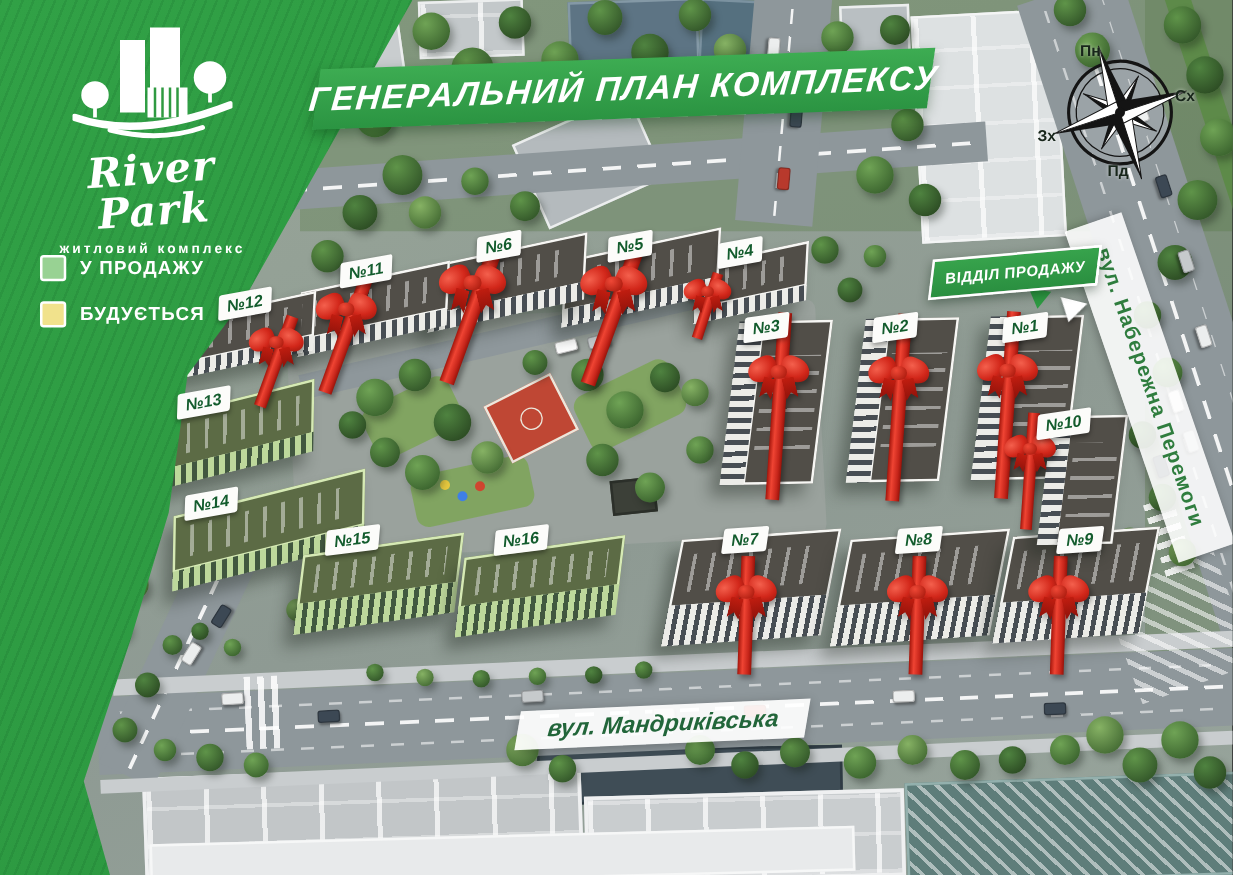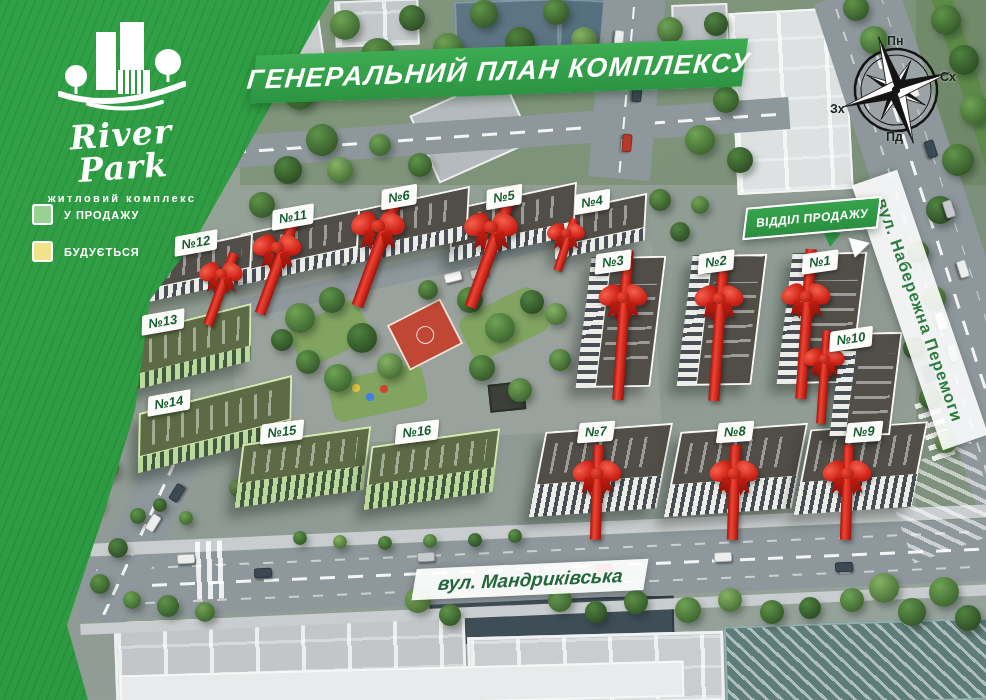--- a/index.html
+++ b/index.html
@@ -89,21 +89,21 @@
     clip-path:polygon(0 0,330px 0,195px 240px,150px 300px,135px 410px,105px 510px,67px 625px,88px 700px,0 700px);}
   
   .logo{position:absolute;left:22px;top:18px;width:200px;z-index:60;color:#fff;text-align:center;}
   .logo-name{font-family:"DejaVu Serif","Liberation Serif",serif;font-style:italic;font-weight:bold;
     font-size:33px;line-height:1;transform:rotate(-4deg);letter-spacing:1px;}
   .logo-tag{margin-top:8px;font-size:11px;font-weight:bold;letter-spacing:2.4px;}
   
   .legend{position:absolute;left:32px;top:204px;z-index:60;color:#fff;}
   .legend-row{display:flex;align-items:center;margin-bottom:16px;}
   .sw{width:17px;height:17px;border:2px solid #fff;border-radius:3px;margin-right:11px;}
-  .legend .lbl{font-size:11px;font-weight:bold;letter-spacing:1px;}
+  .legend .lbl{font-size:15px;font-weight:bold;letter-spacing:1px;}
   
   .banner{position:absolute;left:253px;top:47px;width:492px;height:48px;z-index:70;
     background:linear-gradient(180deg,#3dac52,#2b9442);transform:rotate(-2deg) skewX(-10deg);
     box-shadow:0 4px 10px rgba(0,40,10,.35);display:flex;align-items:center;justify-content:center;}
   .banner span{color:#fff;font-weight:bold;font-style:italic;font-size:27px;letter-spacing:1.5px;
     transform:skewX(3deg);white-space:nowrap;}
   
   .compass{position:absolute;left:826px;top:20px;width:140px;height:140px;z-index:70;}
   .compass .dir{position:absolute;font-size:12.5px;font-weight:bold;color:#17251a;
     text-shadow:0 0 3px rgba(255,255,255,.6);}
@@ -536,21 +536,21 @@
           <polygon points="0,56 9,0 0,0" fill="#fff" stroke="#141414" stroke-width="0.8"></polygon>
             <polygon points="0,56 -9,0 0,0" fill="#141414"></polygon>
           <polygon points="-56,0 0,9 0,0" fill="#141414"></polygon>
             <polygon points="-56,0 0,-9 0,0" fill="#fff" stroke="#141414" stroke-width="0.8"></polygon>
           <polygon points="56,0 0,9 0,0" fill="#fff" stroke="#141414" stroke-width="0.8"></polygon>
             <polygon points="56,0 0,-9 0,0" fill="#141414"></polygon>
           <circle r="4" fill="#141414"></circle>
         </g>
       </g>
     </svg>
-    <span class="dir" style="left:61px;top:14px;">Пн</span>
+    <span class="dir" style="left:38px;top:14px;">Пн</span>
     <span class="dir" style="left:114px;top:50px;">Сх</span>
     <span class="dir" style="left:60px;top:110px;">Пд</span>
     <span class="dir" style="left:4px;top:82px;">Зх</span>
   </div>
 
   <div class="ribbon-right">
     <span>вул. Набережна Перемоги</span>
   </div>
   <div class="banner-bottom">
     <span>вул. Мандриківська</span>

